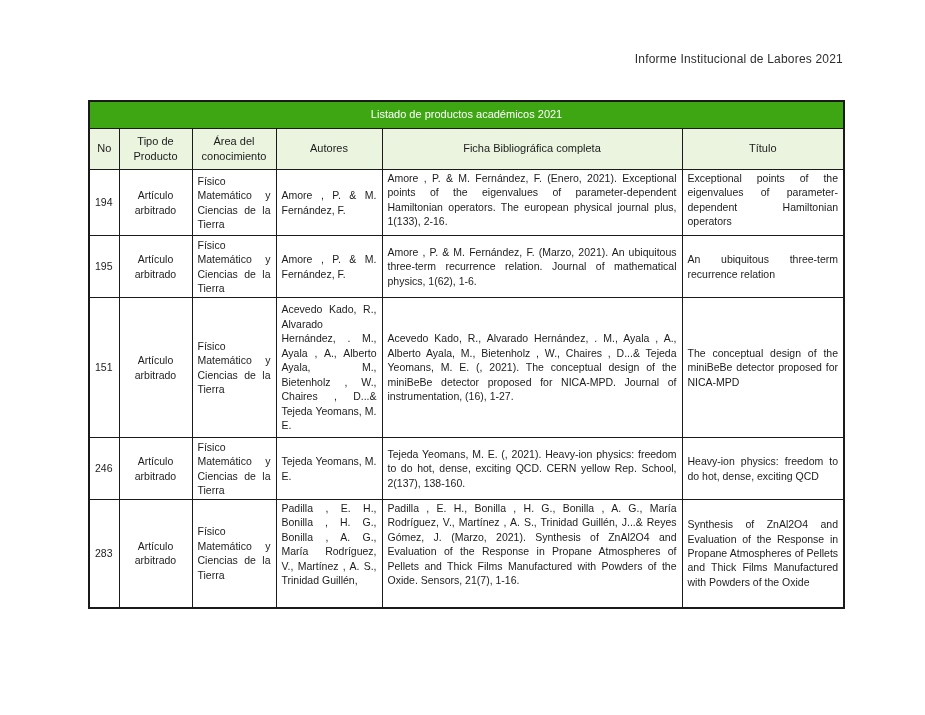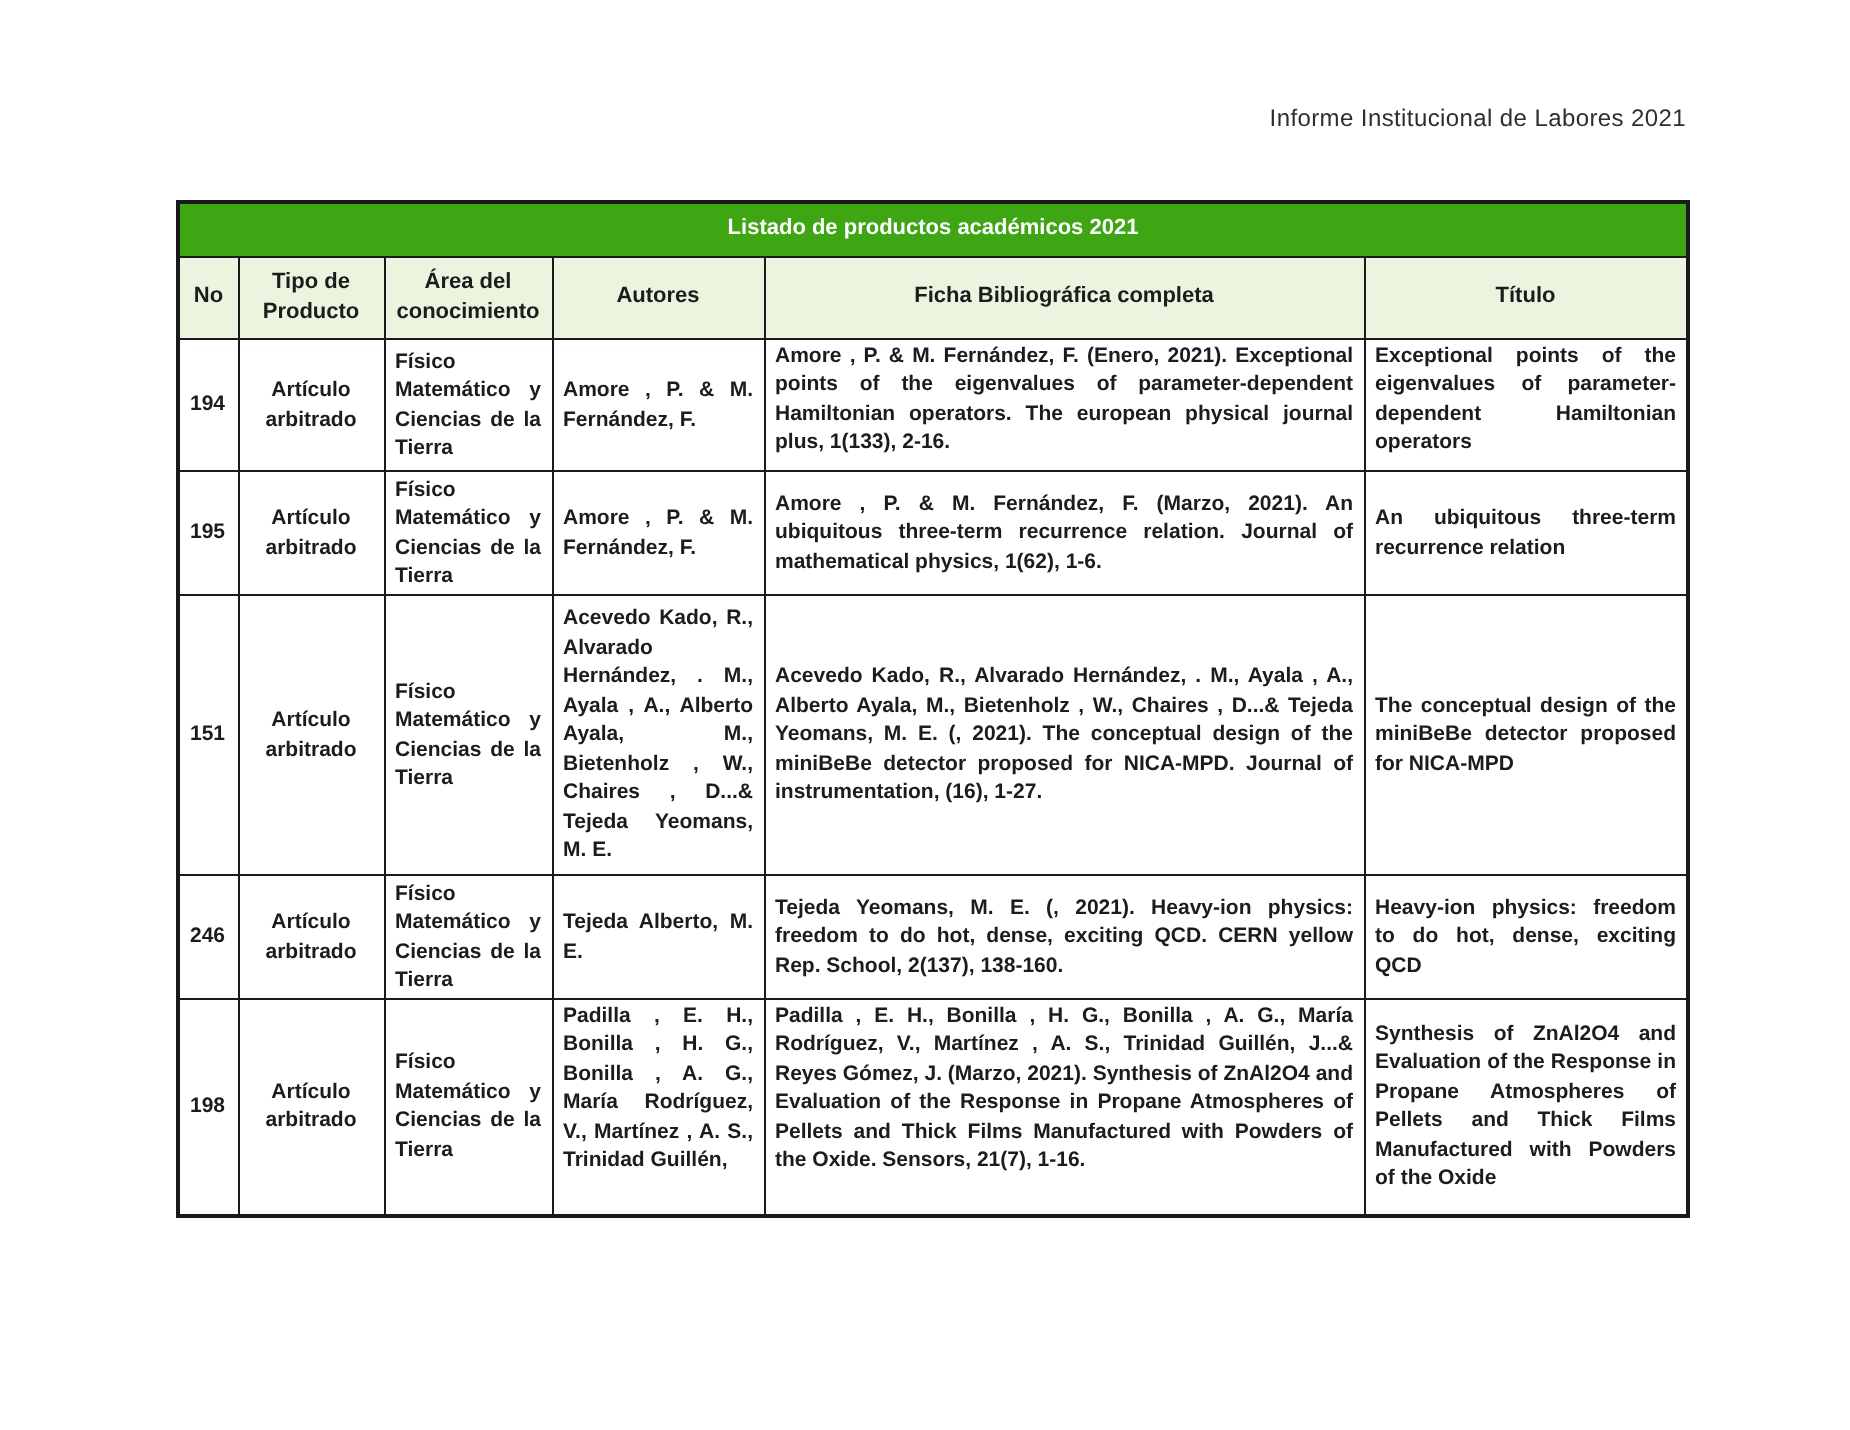--- a/index.html
+++ b/index.html
@@ -29,21 +29,21 @@
     border-collapse: collapse;
     table-layout: fixed;
     font-size: 10.5px;
     color: #1c1c1c;
   }
   .report-table td, .report-table th {
     border: 1px solid #1a1a1a;
     padding: 1px 5px;
     vertical-align: middle;
     line-height: 1.38;
-    font-weight: bold;
+    font-weight: normal;
     overflow: hidden;
   }
   .report-table { border: 2px solid #1a1a1a; }
   .title-band {
     background: #3ea612;
     color: #ffffff;
     text-align: center;
     font-size: 11px;
     height: 24px;
   }
@@ -118,27 +118,27 @@
         <td class="cell-just">Físico Matemático y Ciencias de la Tierra</td>
         <td class="cell-just">Acevedo Kado, R., Alvarado Hernández, . M., Ayala , A., Alberto Ayala, M., Bietenholz , W., Chaires , D...&amp; Tejeda Yeomans, M. E.</td>
         <td class="cell-just">Acevedo Kado, R., Alvarado Hernández, . M., Ayala , A., Alberto Ayala, M., Bietenholz , W., Chaires , D...&amp; Tejeda Yeomans, M. E. (, 2021). The conceptual design of the miniBeBe detector proposed for NICA-MPD. Journal of instrumentation, (16), 1-27.</td>
         <td class="cell-just">The conceptual design of the miniBeBe detector proposed for NICA-MPD</td>
       </tr>
 
       <tr style="height:62px">
         <td class="cell-no">246</td>
         <td class="cell-left">Artículo arbitrado</td>
         <td class="cell-just">Físico Matemático y Ciencias de la Tierra</td>
-        <td class="cell-just">Tejeda Alberto, M. E.</td>
+        <td class="cell-just">Tejeda Yeomans, M. E.</td>
         <td class="cell-just">Tejeda Yeomans, M. E. (, 2021). Heavy-ion physics: freedom to do hot, dense, exciting QCD. CERN yellow Rep. School, 2(137), 138-160.</td>
         <td class="cell-just">Heavy-ion physics: freedom to do hot, dense, exciting QCD</td>
       </tr>
 
       <tr style="height:108px">
-        <td class="cell-no">198</td>
+        <td class="cell-no">283</td>
         <td class="cell-left">Artículo arbitrado</td>
         <td class="cell-just">Físico Matemático y Ciencias de la Tierra</td>
         <td class="cell-just" style="vertical-align:top">Padilla , E. H., Bonilla , H. G., Bonilla , A. G., María Rodríguez, V., Martínez , A. S., Trinidad Guillén,</td>
         <td class="cell-just" style="vertical-align:top">Padilla , E. H., Bonilla , H. G., Bonilla , A. G., María Rodríguez, V., Martínez , A. S., Trinidad Guillén, J...&amp; Reyes Gómez, J. (Marzo, 2021). Synthesis of ZnAl2O4 and Evaluation of the Response in Propane Atmospheres of Pellets and Thick Films Manufactured with Powders of the Oxide. Sensors, 21(7), 1-16.</td>
         <td class="cell-just">Synthesis of ZnAl2O4 and Evaluation of the Response in Propane Atmospheres of Pellets and Thick Films Manufactured with Powders of the Oxide</td>
       </tr>
     </tbody>
   </table>
 
 

